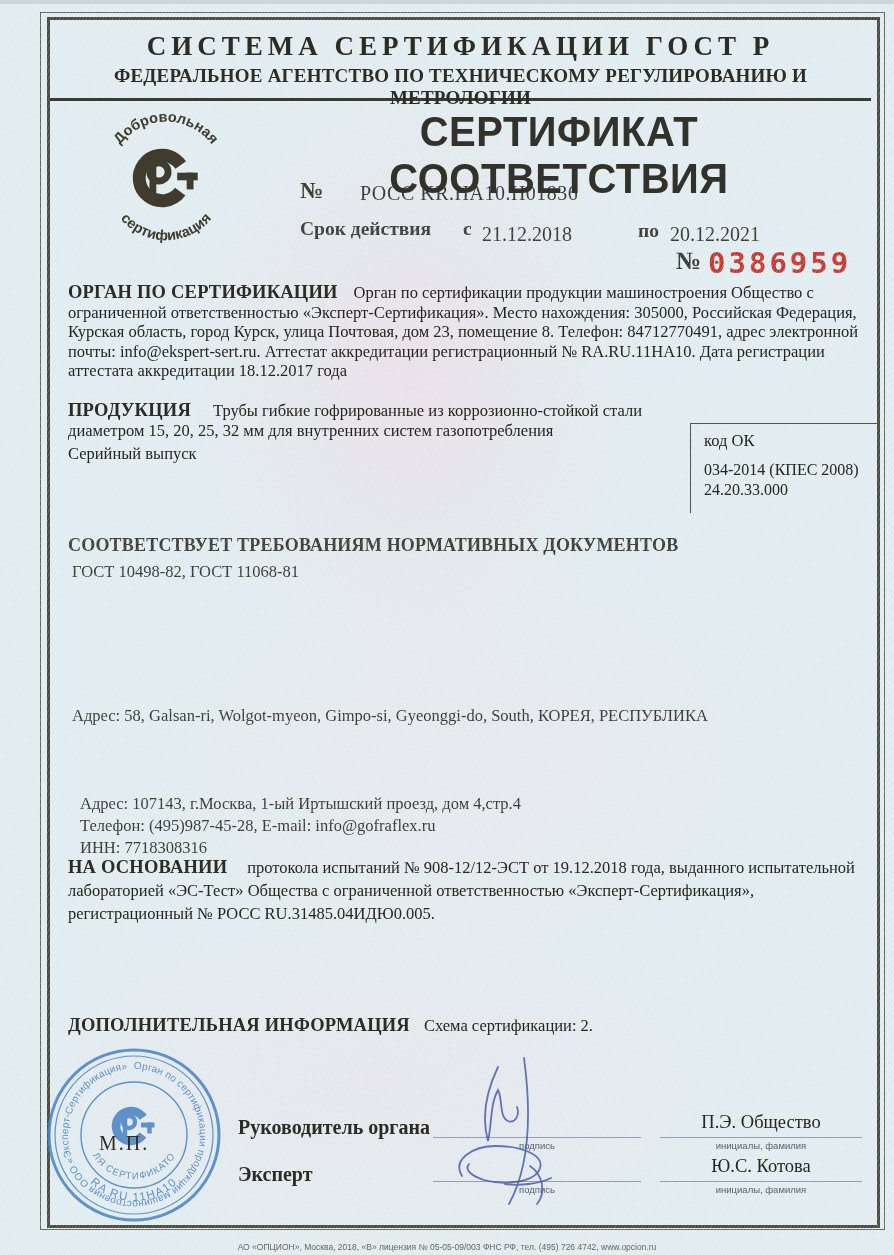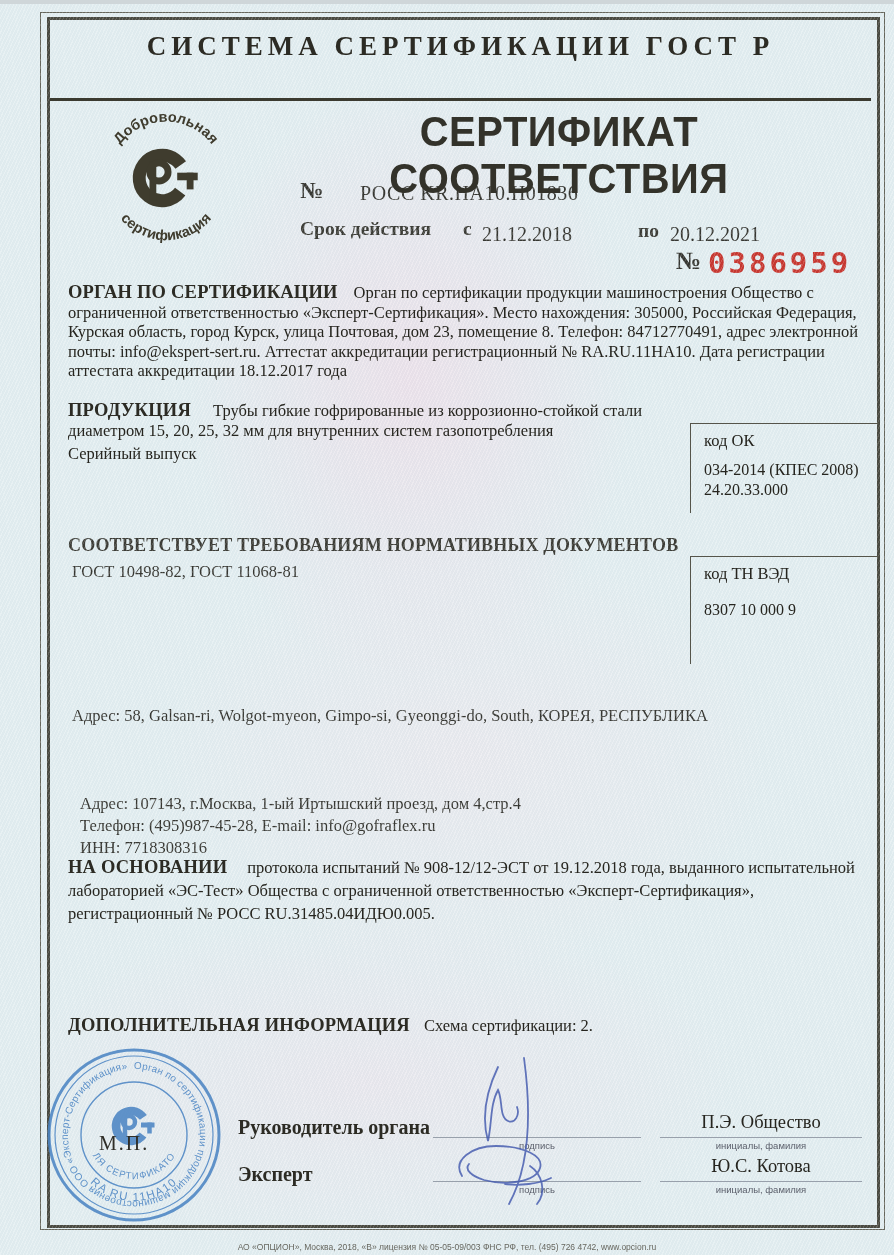--- a/index.html
+++ b/index.html
@@ -63,20 +63,21 @@
 </head>
 <body>
 
 <div class="page">
 
   <div class="abs frame-outer"></div>
   <div class="abs frame-inner"></div>
 
   <div class="abs header-box">
     <div class="hdr1">СИСТЕМА СЕРТИФИКАЦИИ ГОСТ Р</div>
+    <div class="hdr2">ФЕДЕРАЛЬНОЕ АГЕНТСТВО ПО ТЕХНИЧЕСКОМУ РЕГУЛИРОВАНИЮ И МЕТРОЛОГИИ</div>
   </div>
 
   <svg class="abs logo-svg" width="156" height="140" viewBox="0 0 156 140">
     <defs>
       <path id="logoArcTop" d="M 22,62 A 57,57 0 0 1 134,62" fill="none"></path>
       <path id="logoArcBot" d="M 20,86 A 59,59 0 0 0 136,86" fill="none"></path>
       <g id="rst-mark">
         <circle r="30" fill="none" stroke="currentColor" stroke-width="17" stroke-dasharray="150 38.5" transform="rotate(37)"></circle>
         <path d="M -12,30 L -12,-22" stroke="currentColor" stroke-width="9" fill="none"></path>
         <circle cx="-4" cy="-8" r="12" fill="none" stroke="currentColor" stroke-width="9"></circle>
@@ -111,24 +112,20 @@
     <div style="margin-top:4px">Серийный выпуск</div>
   </div>
   <div class="abs code-box" style="left:690px; top:419px; width:171px; height:82px;">
     <div class="cb-label">код ОК</div>
     <div class="cb-val">034-2014 (КПЕС 2008)</div>
     <div class="cb-val">24.20.33.000</div>
   </div>
 
   <div class="abs sec-h" style="left:68px; top:531px; font-size:18px;">СООТВЕТСТВУЕТ ТРЕБОВАНИЯМ НОРМАТИВНЫХ ДОКУМЕНТОВ</div>
   <div class="abs" style="left:72px; top:558px; font-size:16.5px;">ГОСТ 10498-82, ГОСТ 11068-81</div>
-  <div class="abs code-box" style="left:690px; top:552px; width:171px; height:100px;">
-    <div class="cb-label">код ТН ВЭД</div>
-    <div class="cb-val" style="margin-top:16px">8307 10 000 9</div>
-  </div>
 
   <div class="abs" style="left:72px; top:702px; font-size:16.5px;">Адрес: 58, Galsan-ri, Wolgot-myeon, Gimpo-si, Gyeonggi-do, South, КОРЕЯ, РЕСПУБЛИКА</div>
 
   <div class="abs" style="left:80px; top:789px; font-size:16.5px; line-height:22px;">
     <div>Адрес: 107143, г.Москва, 1-ый Иртышский проезд, дом 4,стр.4</div>
     <div>Телефон: (495)987-45-28, E-mail: info@gofraflex.ru</div>
     <div>ИНН: 7718308316</div>
   </div>
 
   <div class="abs sec" style="left:68px; top:852px; width:800px; line-height:23px;">

